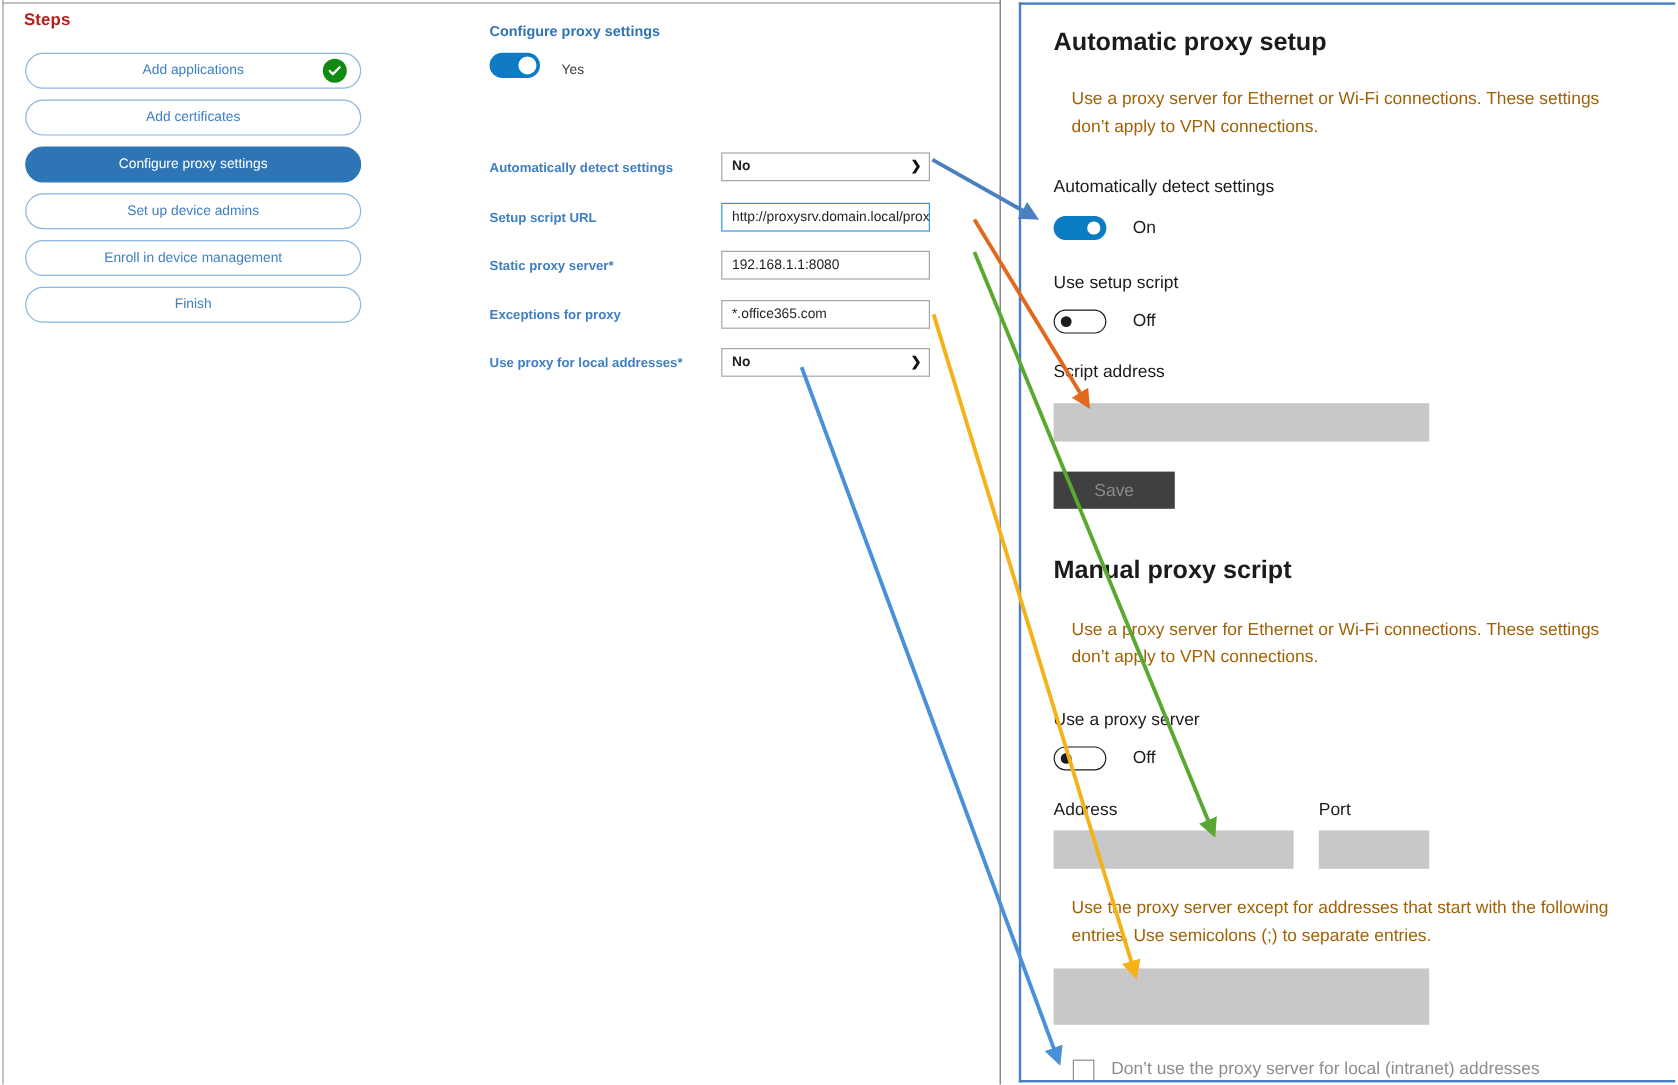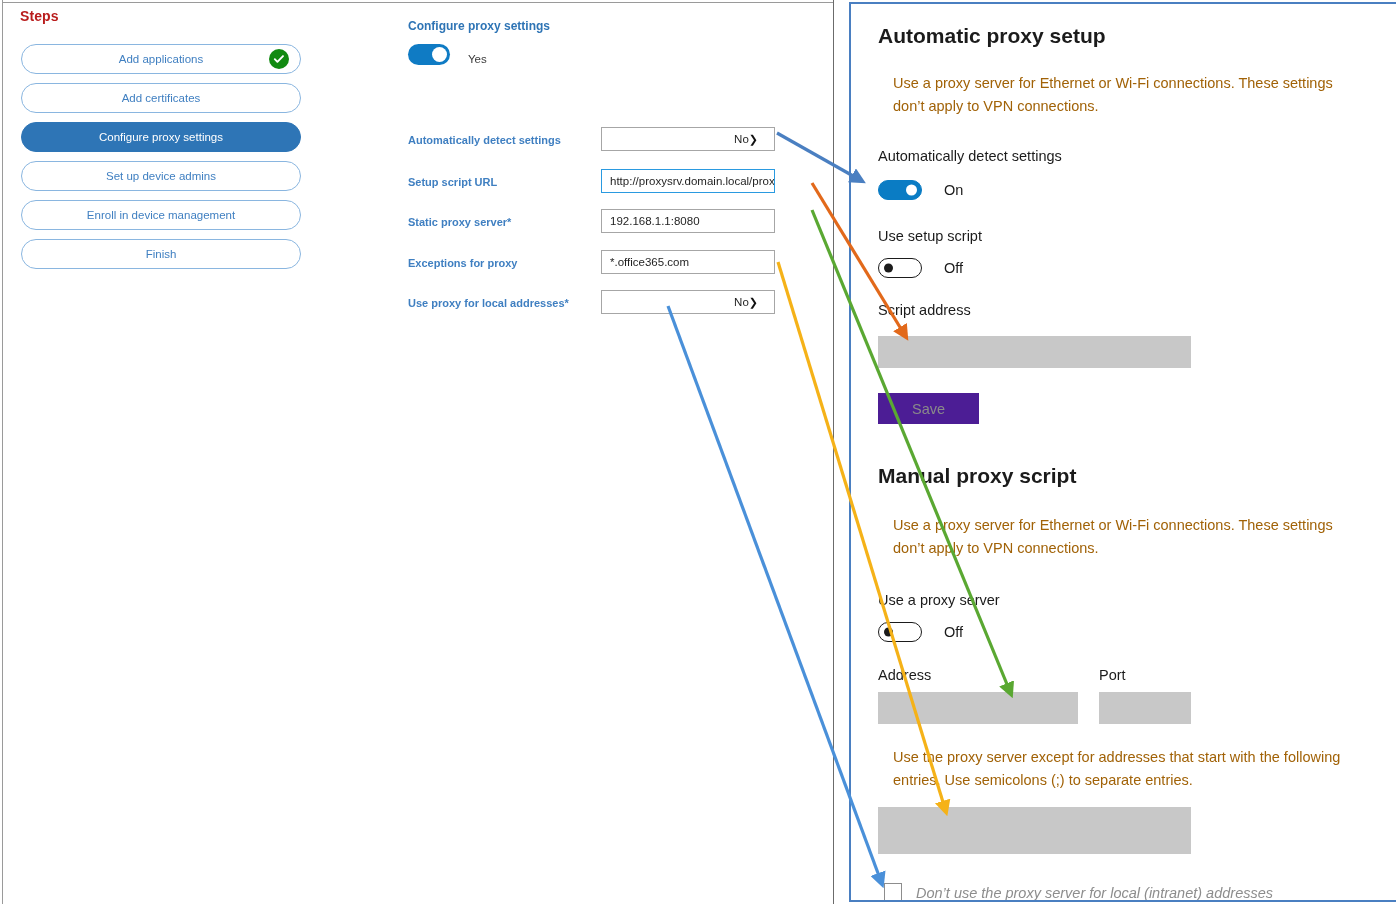--- a/index.html
+++ b/index.html
@@ -145,22 +145,23 @@
     line-height: 22px;
     cursor: pointer;
   }
   .field-ctl.focused {
     border: 1px solid #2a9ae0;
     outline: none;
   }
   .field-ctl.select {
     display: flex;
     align-items: center;
-    justify-content: flex-end;
-    padding-right: 16px;
+    justify-content: space-between;
+    padding-right: 6px;
+    font-weight: bold;
   }
   .chev { color: #111; font-size: 11px; line-height: 1; }
   .field-ctl.text-clip {
     overflow: hidden;
     white-space: nowrap;
   }
 
   
   .win-pane {
     position: absolute;
@@ -225,36 +226,35 @@
     font-size: 14.5px;
     color: #1b1b1b;
   }
   .w-box {
     position: absolute;
     background: #c8c8c8;
     cursor: text;
   }
   .w-btn {
     position: absolute;
-    background: #4c1d95;
+    background: #404040;
     color: #8a8a8a;
     font-size: 14.5px;
     display: flex;
     align-items: center;
     justify-content: center;
     font-family: "Liberation Sans", sans-serif;
     border: none;
     cursor: default;
   }
   .w-check-row {
     position: absolute;
-    left: 33px;
-    display: flex;
-    align-items: flex-end;
-    font-style: italic;
+    left: 43px;
+    display: flex;
+    align-items: flex-start;
   }
   .w-check {
     width: 18px; height: 18px;
     border: 1.5px solid #8d8d8d;
     background: #ffffff;
     box-sizing: border-box;
     cursor: pointer;
   }
   .w-check-label {
     margin-left: 14px;

